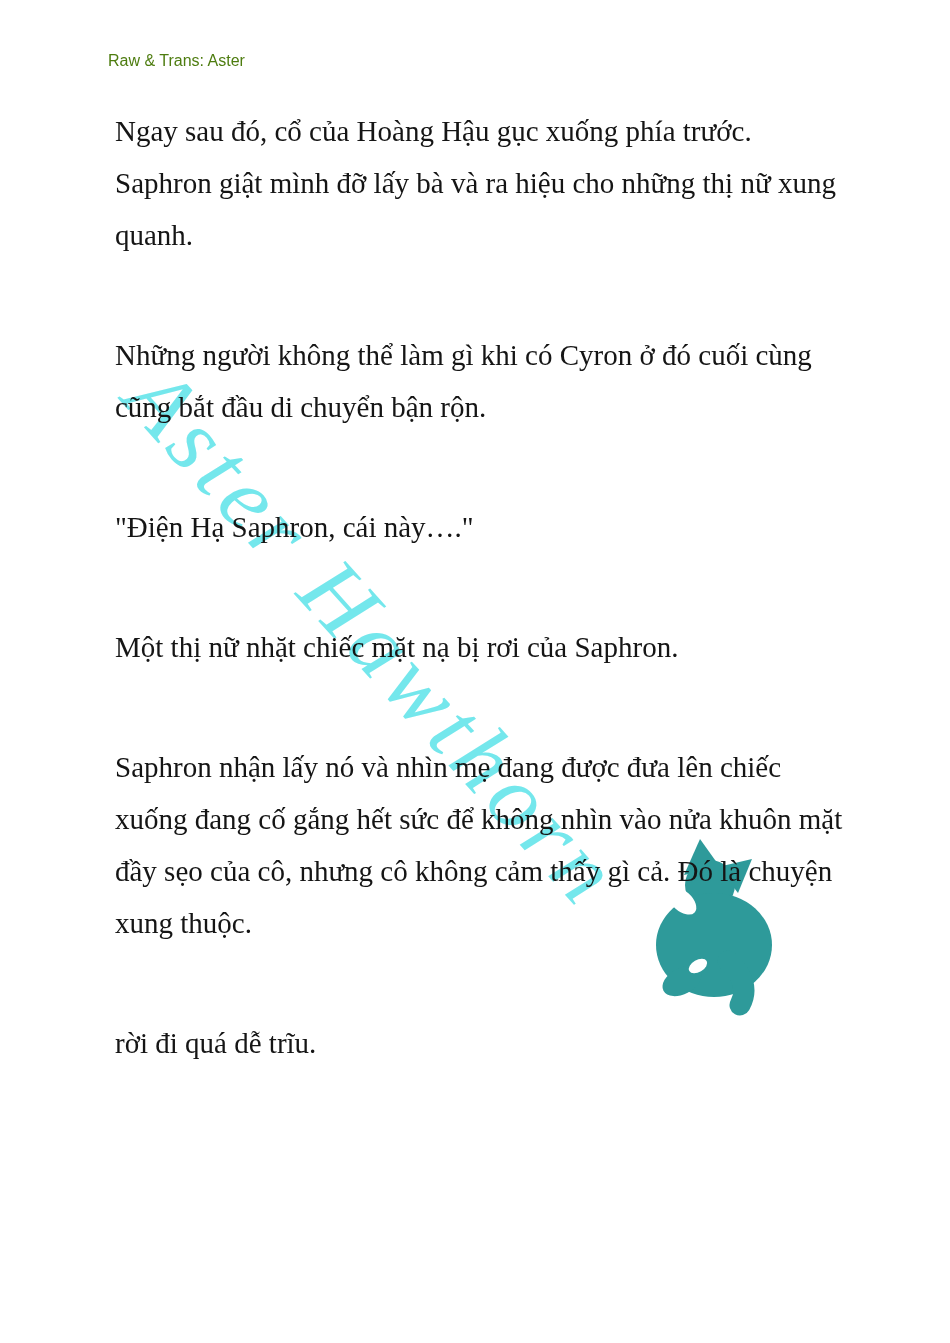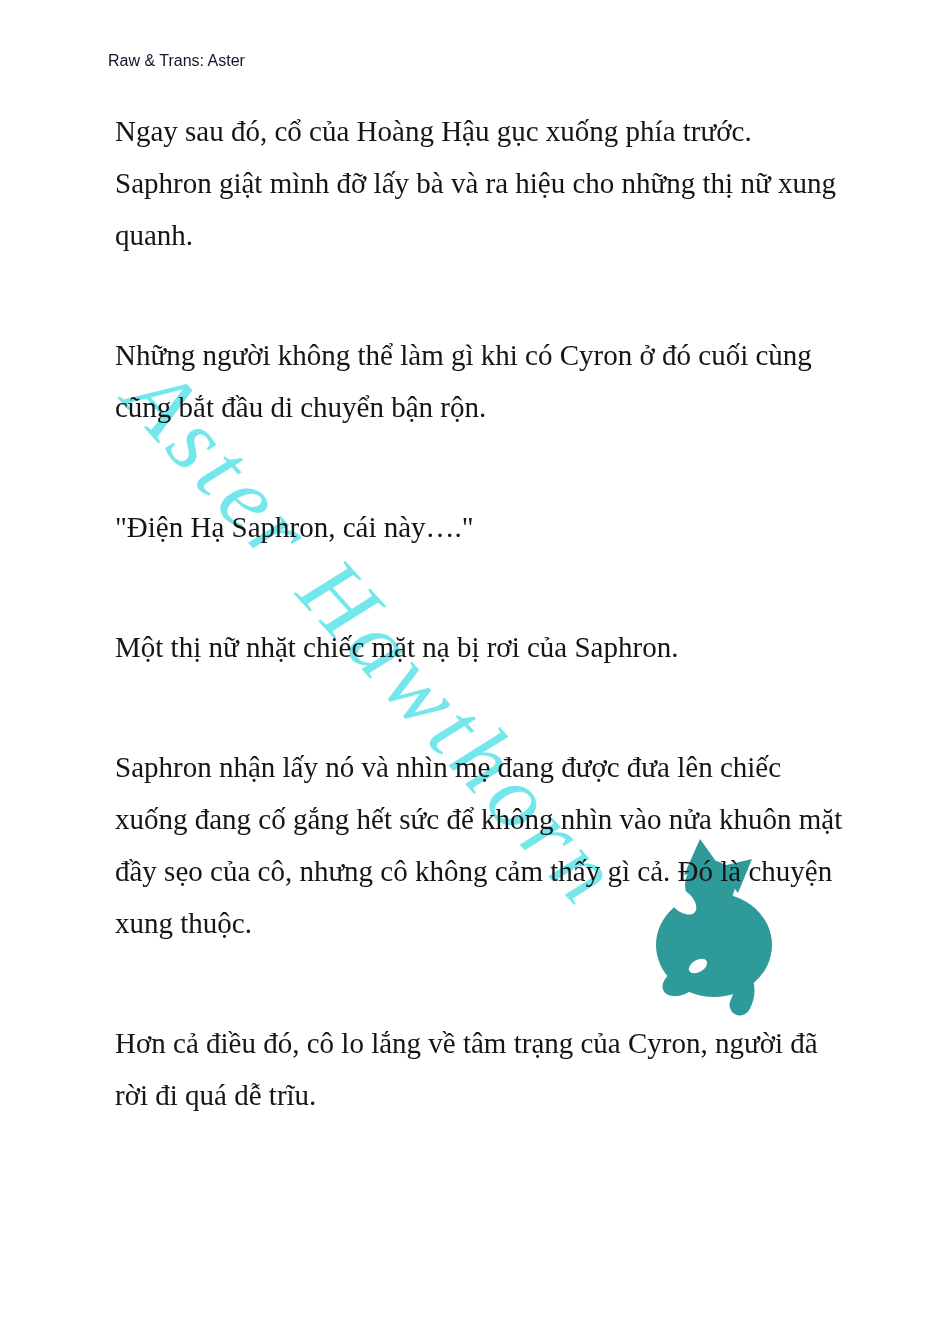--- a/index.html
+++ b/index.html
@@ -14,21 +14,21 @@
   .page {
     position: absolute; inset: 0;
     background: #ffffff;
   }
   .credit {
     position: absolute;
     left: 108px; top: 51px;
     font-family: "Liberation Sans", sans-serif;
     font-size: 16px;
     line-height: 20px;
-    color: #0f172a;
+    color: #4d7c0f;
     z-index: 3;
     white-space: nowrap;
   }
   .watermark {
     position: absolute;
     left: 178px; top: 350px;
     transform-origin: 0 0;
     transform: rotate(48deg);
     font-family: "Liberation Serif", serif;
     font-style: italic;
@@ -107,18 +107,17 @@
       <p class="para">
         <span class="line">Một thị nữ nhặt chiếc mặt nạ bị rơi của Saphron.</span>
       </p>
       <p class="para">
         <span class="line">Saphron nhận lấy nó và nhìn mẹ đang được đưa lên chiếc</span>
         <span class="line">xuống đang cố gắng hết sức để không nhìn vào nửa khuôn mặt</span>
         <span class="line">đầy sẹo của cô, nhưng cô không cảm thấy gì cả. Đó là chuyện</span>
         <span class="line">xung thuộc.</span>
       </p>
       <p class="para">
-        <span class="line">Hơn cả điều đó, cô lo lắng về tâm trạng của Cyron, người đã</span>
         <span class="line">rời đi quá dễ trĩu.</span>
       </p>
     </div>
 
 </div>
 
 </body></html>

